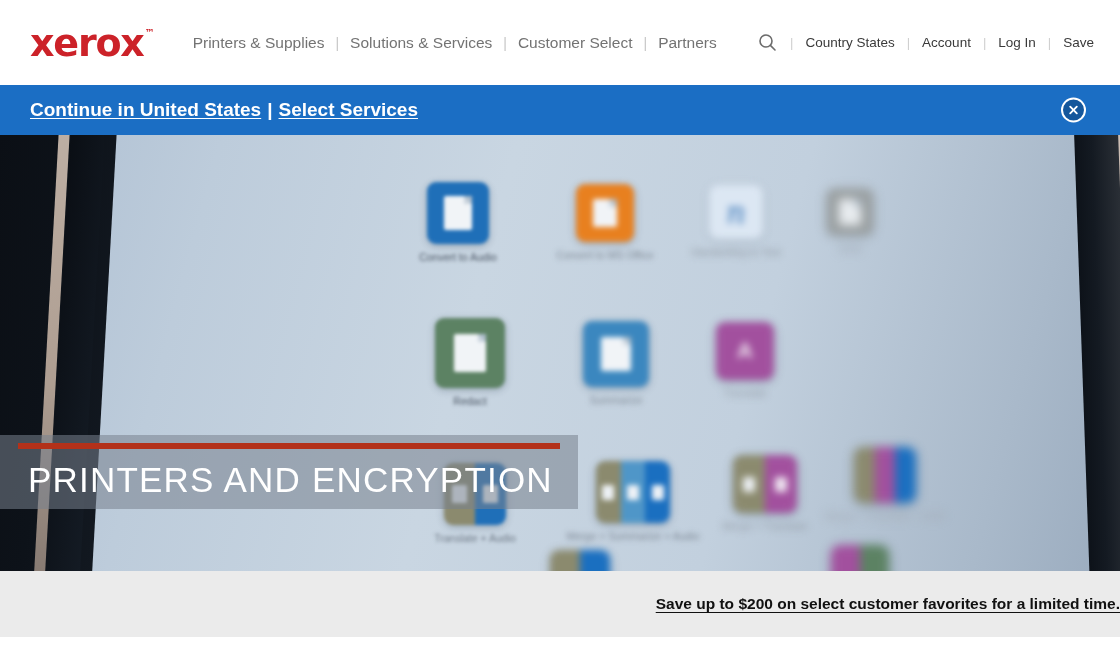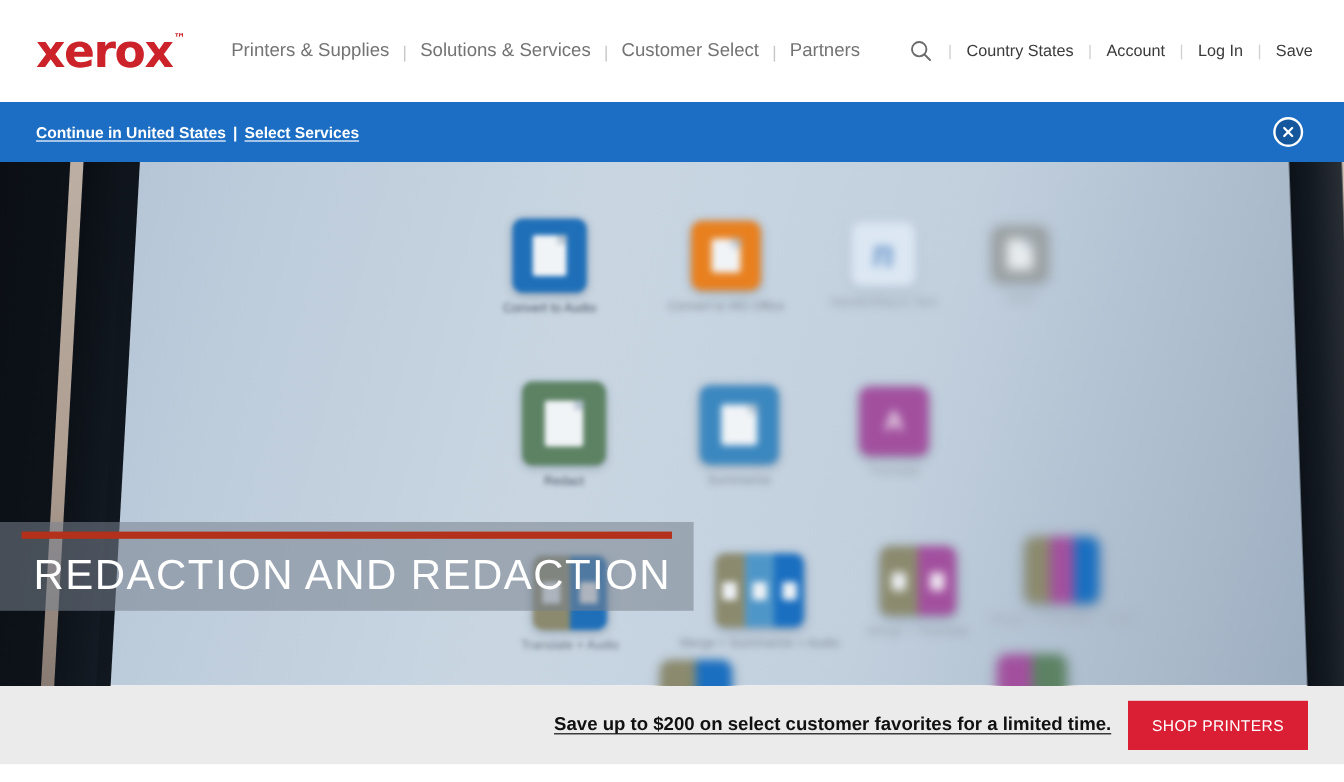--- a/index.html
+++ b/index.html
@@ -112,21 +112,21 @@
     width: 1120px;
     height: 50px;
     background: #1B6EC4;
     display: flex;
     align-items: center;
   }
   .country-banner-inner {
     margin-left: 30px;
     display: flex;
     align-items: baseline;
-    font-size: 13px;
+    font-size: 19px;
     font-weight: 700;
     color: #ffffff;
   }
   .country-banner-inner a {
     color: #ffffff;
     text-decoration: underline;
     text-underline-offset: 2px;
     white-space: nowrap;
   }
   .country-pipe {
@@ -544,23 +544,22 @@
     </div>
 
     <div class="hero-bezel"></div>
     <div class="hero-bezel-strip"></div>
     <div class="hero-bezel-inner"></div>
     <div class="hero-wall"></div>
     <div class="hero-rightedge"></div>
 
     <div class="hero-caption">
       <div class="caption-rule"></div>
-      <div class="caption-text">REDACTION AND REDACTION</div>
+      <div class="caption-text">PRINTERS AND ENCRYPTION</div>
     </div>
   </div>
 
   <div class="promo">
     <a href="#" class="promo-text">Save up to $200 on select customer favorites for a limited time.</a>
-    <button class="promo-btn">SHOP PRINTERS</button>
   </div>
   <div class="promo-bottom"></div>
 
 </div>
 
 </body></html>

